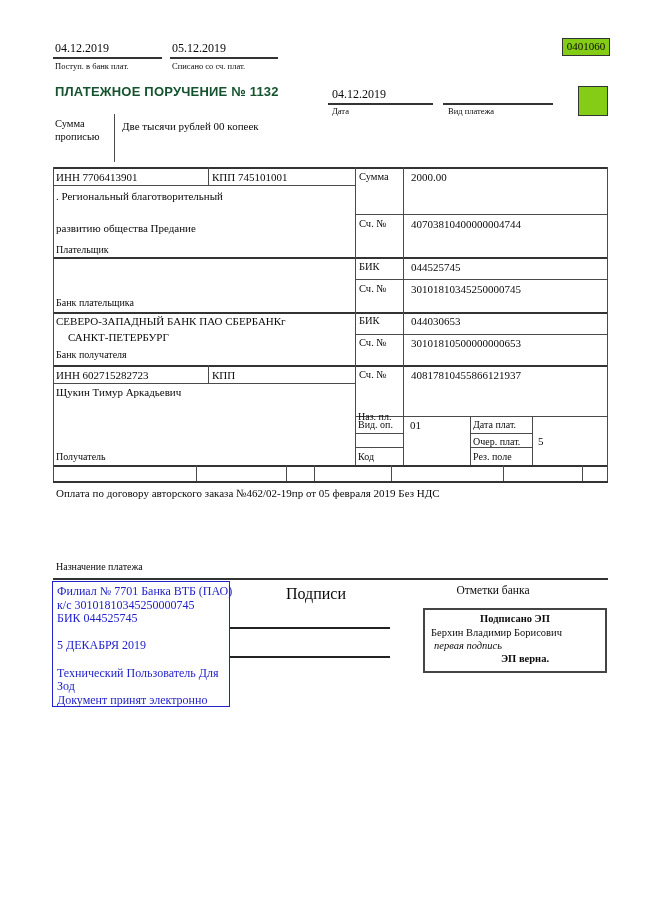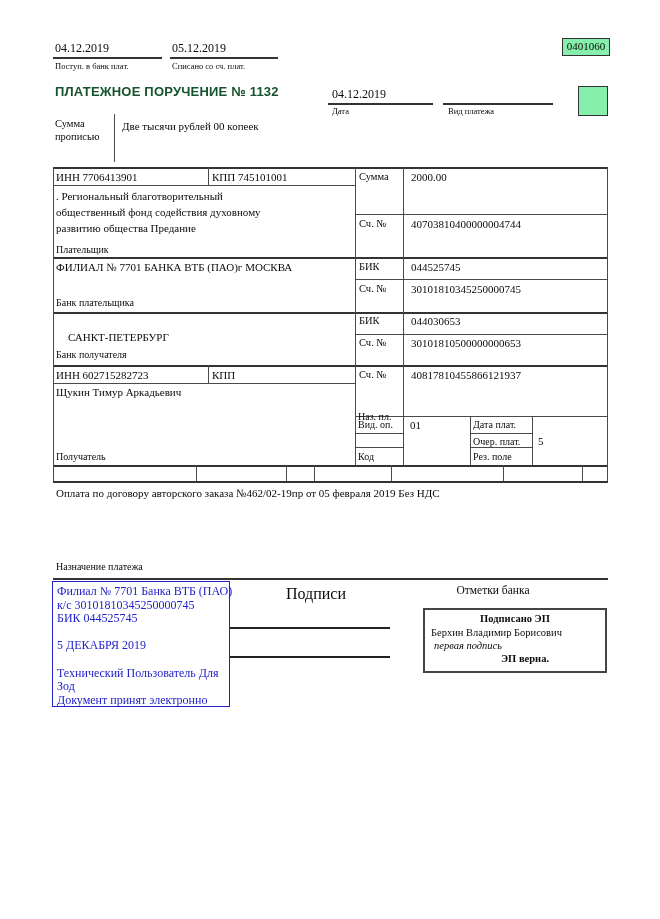--- a/index.html
+++ b/index.html
@@ -9,21 +9,21 @@
      white-space:nowrap;line-height:1.2;}
   .s8{font-size:8.5px;}
   .s10{font-size:10px;}
   .s105{font-size:10.5px;}
   .s12{font-size:12px;}
   .title{position:absolute;font-family:"Liberation Sans",sans-serif;font-weight:bold;
          font-size:13px;letter-spacing:.2px;white-space:nowrap;color:#14532d;}
   .hl{position:absolute;height:1px;background:#4a4a4a;}
   .hl.thick{height:2px;background:#333;}
   .vl{position:absolute;width:1px;background:#4a4a4a;}
-  .box{position:absolute;border:1.5px solid #333;box-sizing:border-box;background:#86efac;}
+  .box{position:absolute;border:1.5px solid #333;box-sizing:border-box;background:#84cc16;}
   .center{text-align:center;}
   .wrapblock{white-space:normal;}
   .bluebox{position:absolute;left:52px;top:581px;width:178px;height:126px;
            border:1px solid var(--blue,#2222cc);box-sizing:border-box;
            padding:3px 0 0 4px;background:#fff;}
   .bluebox .line{font-family:"Liberation Serif",serif;font-size:12px;color:var(--blue,#2222cc);
                  height:13.6px;line-height:13.6px;white-space:nowrap;}
   .stamp{position:absolute;left:423px;top:608px;width:184px;height:65px;
          border:2px solid #444;box-sizing:border-box;background:#fff;}
   .stamp .st{position:absolute;font-family:"Liberation Serif",serif;font-size:10.5px;
@@ -92,33 +92,32 @@
   <div class="vl" style="left:391px;top:465px;height:16px"></div>
   <div class="vl" style="left:503px;top:465px;height:16px"></div>
   <div class="vl" style="left:582px;top:465px;height:16px"></div>
 
   <div class="t" style="left:56px;top:171px">ИНН 7706413901</div>
   <div class="t" style="left:212px;top:171px">КПП 745101001</div>
   <div class="t s105" style="left:359px;top:171px">Сумма</div>
   <div class="t" style="left:411px;top:171px">2000.00</div>
 
   <div class="t" style="left:56px;top:190px">. Региональный благотворительный</div>
-  <div class="t" style="left:56px;top:206px">общественный фонд содействия духовному</div>
   <div class="t" style="left:56px;top:222px">развитию общества Предание</div>
   <div class="t s10" style="left:56px;top:244px">Плательщик</div>
   <div class="t s105" style="left:359px;top:218px">Сч. №</div>
   <div class="t" style="left:411px;top:218px">40703810400000004744</div>
 
-  <div class="t" style="left:56px;top:261px">ФИЛИАЛ № 7701 БАНКА ВТБ (ПАО)г МОСКВА</div>
   <div class="t s10" style="left:56px;top:297px">Банк плательщика</div>
   <div class="t s105" style="left:359px;top:261px">БИК</div>
   <div class="t" style="left:411px;top:261px">044525745</div>
   <div class="t s105" style="left:359px;top:283px">Сч. №</div>
   <div class="t" style="left:411px;top:283px">30101810345250000745</div>
 
+  <div class="t" style="left:56px;top:315px">СЕВЕРО-ЗАПАДНЫЙ БАНК ПАО СБЕРБАНКг</div>
   <div class="t" style="left:68px;top:331px">САНКТ-ПЕТЕРБУРГ</div>
   <div class="t s10" style="left:56px;top:349px">Банк получателя</div>
   <div class="t s105" style="left:359px;top:315px">БИК</div>
   <div class="t" style="left:411px;top:315px">044030653</div>
   <div class="t s105" style="left:359px;top:337px">Сч. №</div>
   <div class="t" style="left:411px;top:337px">30101810500000000653</div>
 
   <div class="t" style="left:56px;top:369px">ИНН 602715282723</div>
   <div class="t" style="left:212px;top:369px">КПП</div>
   <div class="t s105" style="left:359px;top:369px">Сч. №</div>

